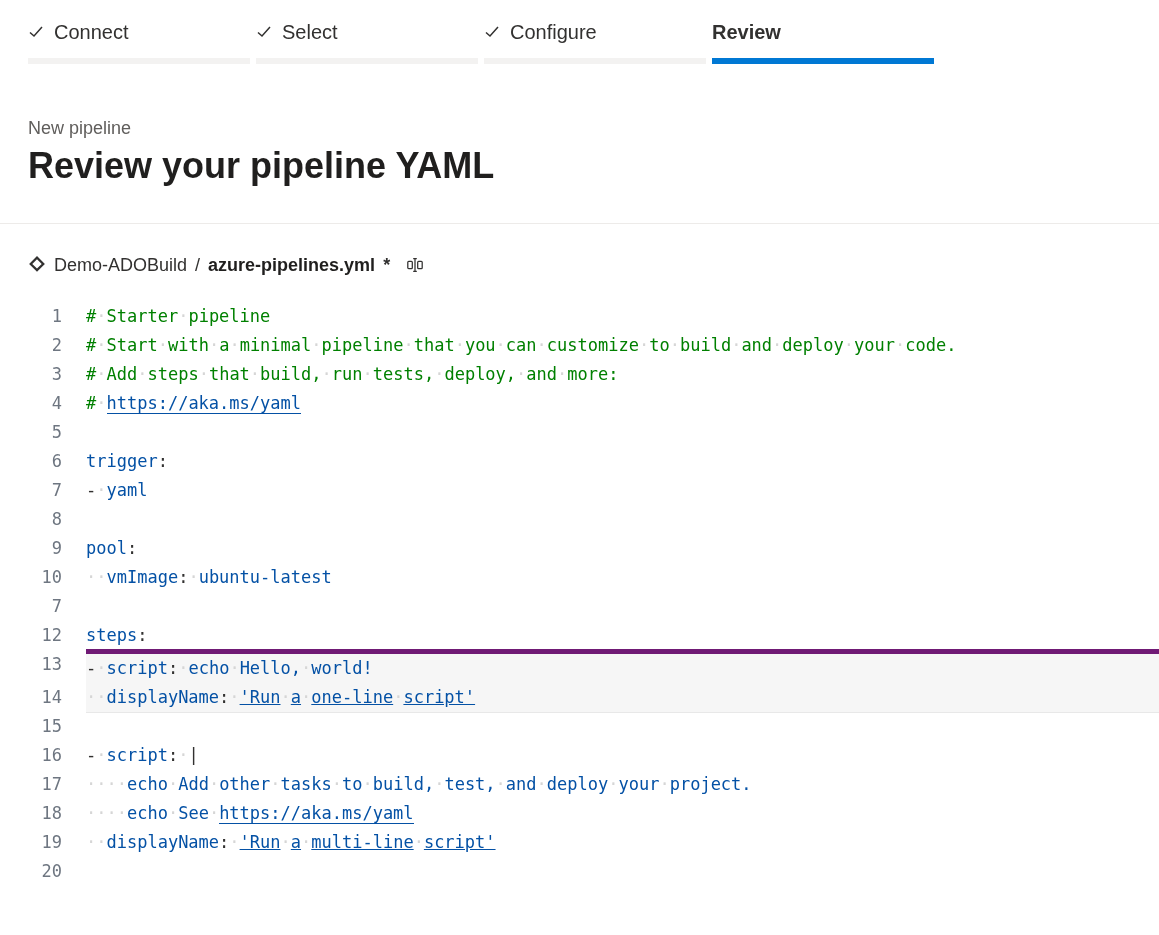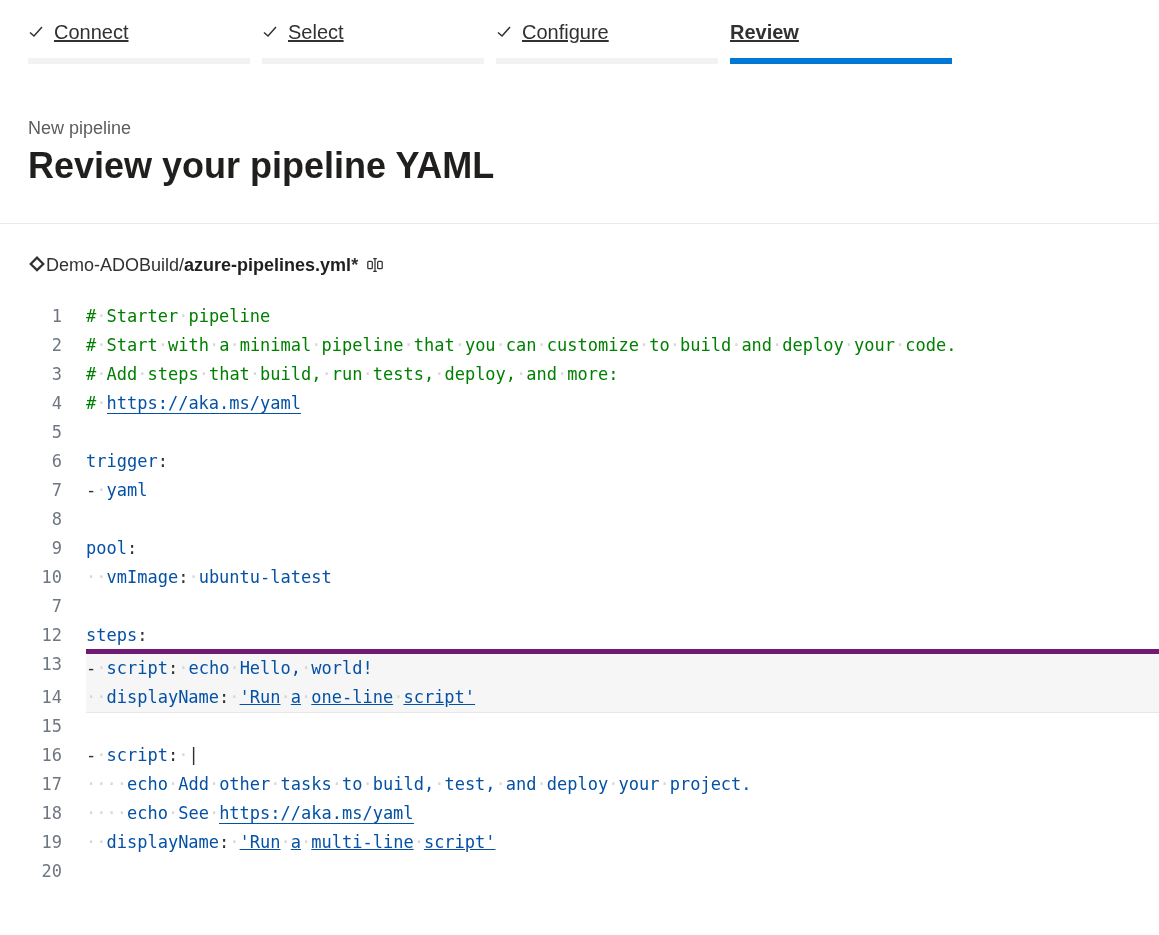--- a/index.html
+++ b/index.html
@@ -6,23 +6,22 @@
   body {
     font-family: "Segoe UI", -apple-system, BlinkMacSystemFont, sans-serif;
     background: #fff;
     color: #323130;
     font-size: 14px;
   }
 
   
   .steps {
     display: flex;
-    gap: 12px;
+    gap: 6px;
     padding: 18px 28px 8px 28px;
-    text-decoration: underline;
   }
   .step {
     flex: 0 0 222px;
     display: flex;
     flex-direction: column;
     gap: 12px;
     cursor: pointer;
   }
   .step-label-row {
     display: flex;
@@ -64,20 +63,21 @@
   .title {
     font-size: 36px;
     font-weight: 700;
     color: #201f1e;
   }
 
   
   .filebar {
     display: flex;
     align-items: center;
+    gap: 8px;
     padding: 28px 28px 24px 28px;
     font-size: 18px;
   }
   .repo-icon { width:18px; height:18px; }
   .filebar .repo { color: #323130; }
   .filebar .sep { color: #323130; }
   .filebar .file { font-weight: 600; color: #201f1e; }
   .filebar .dirty { font-weight: 600; }
   .rename-btn {
     background: none; border: none; cursor: pointer;

